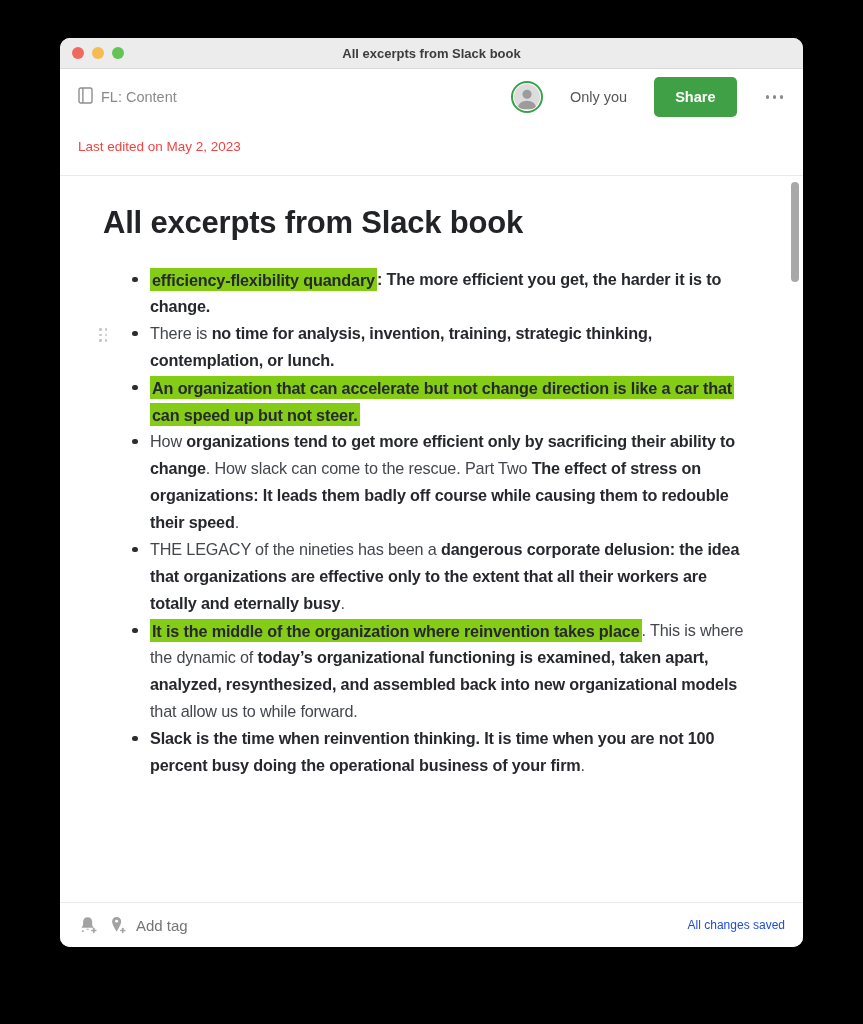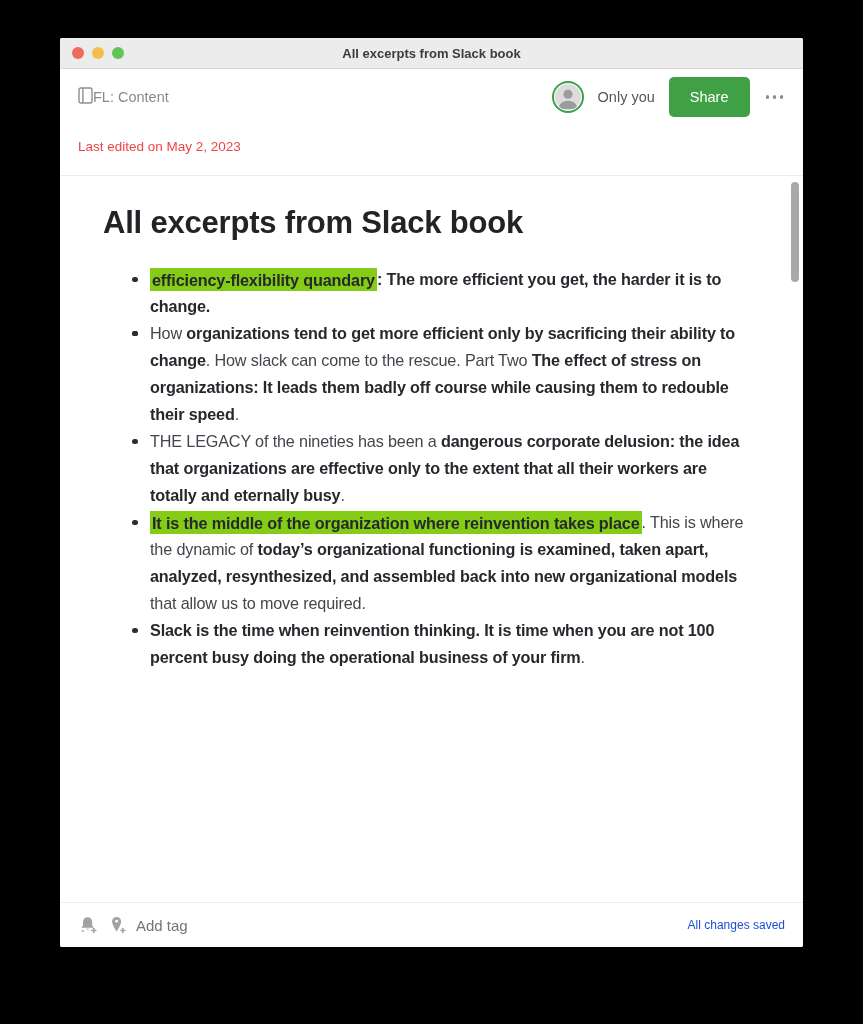--- a/index.html
+++ b/index.html
@@ -1,44 +1,44 @@
 <!DOCTYPE html>
 <html><head>
 <meta charset="utf-8">
 <style>
   * { margin:0; padding:0; box-sizing:border-box; }
   html,body { width:863px; height:1024px; background:#000; font-family:"Liberation Sans", sans-serif; }
 
   .window {
     position:absolute; left:60px; top:38px; width:743px; height:909px;
-    background:#fff; border-radius:2px; overflow:hidden;
+    background:#fff; border-radius:10px; overflow:hidden;
     box-shadow:0 12px 40px rgba(0,0,0,.6);
   }
 
   
   .titlebar {
     position:relative; height:31px; background:#ececec; border-bottom:1px solid #d9d9d9;
     display:flex; align-items:center; justify-content:center;
   }
   .titlebar-title { font-size:13px; font-weight:700; color:#3c3c3c; }
   .lights { position:absolute; left:12px; top:9px; display:flex; gap:8px; }
   .light { width:12px; height:12px; border-radius:50%; }
   .light.red { background:#ee6a5f; }
   .light.yellow { background:#f5bd4f; }
   .light.green { background:#61c455; }
 
   
   .header { padding:12px 18px 0 18px; }
   .toolbar { display:flex; align-items:center; justify-content:space-between; height:32px; }
-  .toolbar-left { display:flex; align-items:center; color:#8a8a8a; font-size:14.5px; cursor:pointer; }
-  .toolbar-right { display:flex; align-items:center; gap:14px; }
+  .toolbar-left { display:flex; align-items:center; gap:8px; color:#8a8a8a; font-size:14.5px; cursor:pointer; }
+  .toolbar-right { display:flex; align-items:center; gap:27px; }
   .avatar { width:32px; height:32px; border-radius:50%; border:2px solid #3aa14b; background:#fff; padding:1px; }
   .avatar-inner { width:100%; height:100%; border-radius:50%; background:#dcdcdc; overflow:hidden; display:flex; align-items:flex-end; justify-content:center; }
   .presence { font-size:14.5px; color:#565656; }
-  .share-btn { background:#3fa045; color:#fff; font-weight:400; font-size:14.5px; border:none;
+  .share-btn { background:#3fa045; color:#fff; font-weight:700; font-size:14.5px; border:none;
     padding:12px 21px; border-radius:5px; cursor:pointer; font-family:inherit; }
   .overflow { display:flex; gap:3.5px; padding:4px 2px; cursor:pointer; }
   .overflow i { width:3.5px; height:3.5px; border-radius:50%; background:#8c8c8c; }
 
   .last-edited { margin:26px 0 0 0; font-size:13.5px; color:#ef4444; height:17px; padding-bottom:0; }
   .header-spacer { height:19px; }
 
   
   .content {
     position:relative; height:727px; overflow:hidden;
@@ -115,24 +115,32 @@
       </div>
     </div>
     <div class="last-edited">Last edited on May 2, 2023</div>
     <div class="header-spacer"></div>
   </div>
 
   <div class="content">
     <h1 class="doc-title">All excerpts from Slack book</h1>
     <ul class="doc-list">
         <li><span class="dot"></span><span class="seg-b hl">efficiency-flexibility quandary</span><span class="seg-b">: The more efficient you get, the harder it is to change.</span></li>
-        <li><span class="dot"></span></li>
+        <li><span class="dot"></span><span class="drag-handle">
+            <i></i>
+            <i></i>
+            <i></i>
+            <i></i>
+            <i></i>
+            <i></i>
+          </span><span>There is </span><span class="seg-b">no time for analysis, invention, training, strategic thinking, contemplation, or lunch.</span></li>
+        <li><span class="dot"></span><span class="seg-b hl">An organization that can accelerate but not change direction is like a car that can speed up but not steer.</span></li>
         <li><span class="dot"></span><span>How </span><span class="seg-b">organizations tend to get more efficient only by sacrificing their ability to change</span><span>. How slack can come to the rescue. Part Two </span><span class="seg-b">The effect of stress on organizations: It leads them badly off course while causing them to redouble their speed</span><span>.</span></li>
         <li><span class="dot"></span><span>THE LEGACY of the nineties has been a </span><span class="seg-b">dangerous corporate delusion: the idea that organizations are effective only to the extent that all their workers are totally and eternally busy</span><span>.</span></li>
-        <li><span class="dot"></span><span class="seg-b hl">It is the middle of the organization where reinvention takes place</span><span>. This is where the dynamic of </span><span class="seg-b">today’s organizational functioning is examined, taken apart, analyzed, resynthesized, and assembled back into new organizational models</span><span> that allow us to move required.</span></li>
+        <li><span class="dot"></span><span class="seg-b hl">It is the middle of the organization where reinvention takes place</span><span>. This is where the dynamic of </span><span class="seg-b">today’s organizational functioning is examined, taken apart, analyzed, resynthesized, and assembled back into new organizational models</span><span> that allow us to while forward.</span></li>
         <li><span class="dot"></span><span class="seg-b">Slack is the time when reinvention thinking. It is time when you are not 100 percent busy doing the operational business of your firm</span><span>.</span></li>
       </ul>
     <div class="scroll-thumb"></div>
   </div>
 
   <div class="footer">
     <span class="footer-icon">
       <svg width="21" height="21" viewBox="0 0 24 24" fill="#a2a2a2">
         <path d="M11 2.5c-3.1 0-5.2 2.3-5.2 5.4v3.8L4 14.6h14l-1.8-2.9V7.9c0-3.1-2.1-5.4-5.2-5.4z"></path>
         <path d="M9.3 15.6a1.8 1.8 0 0 0 3.4 0z"></path>

